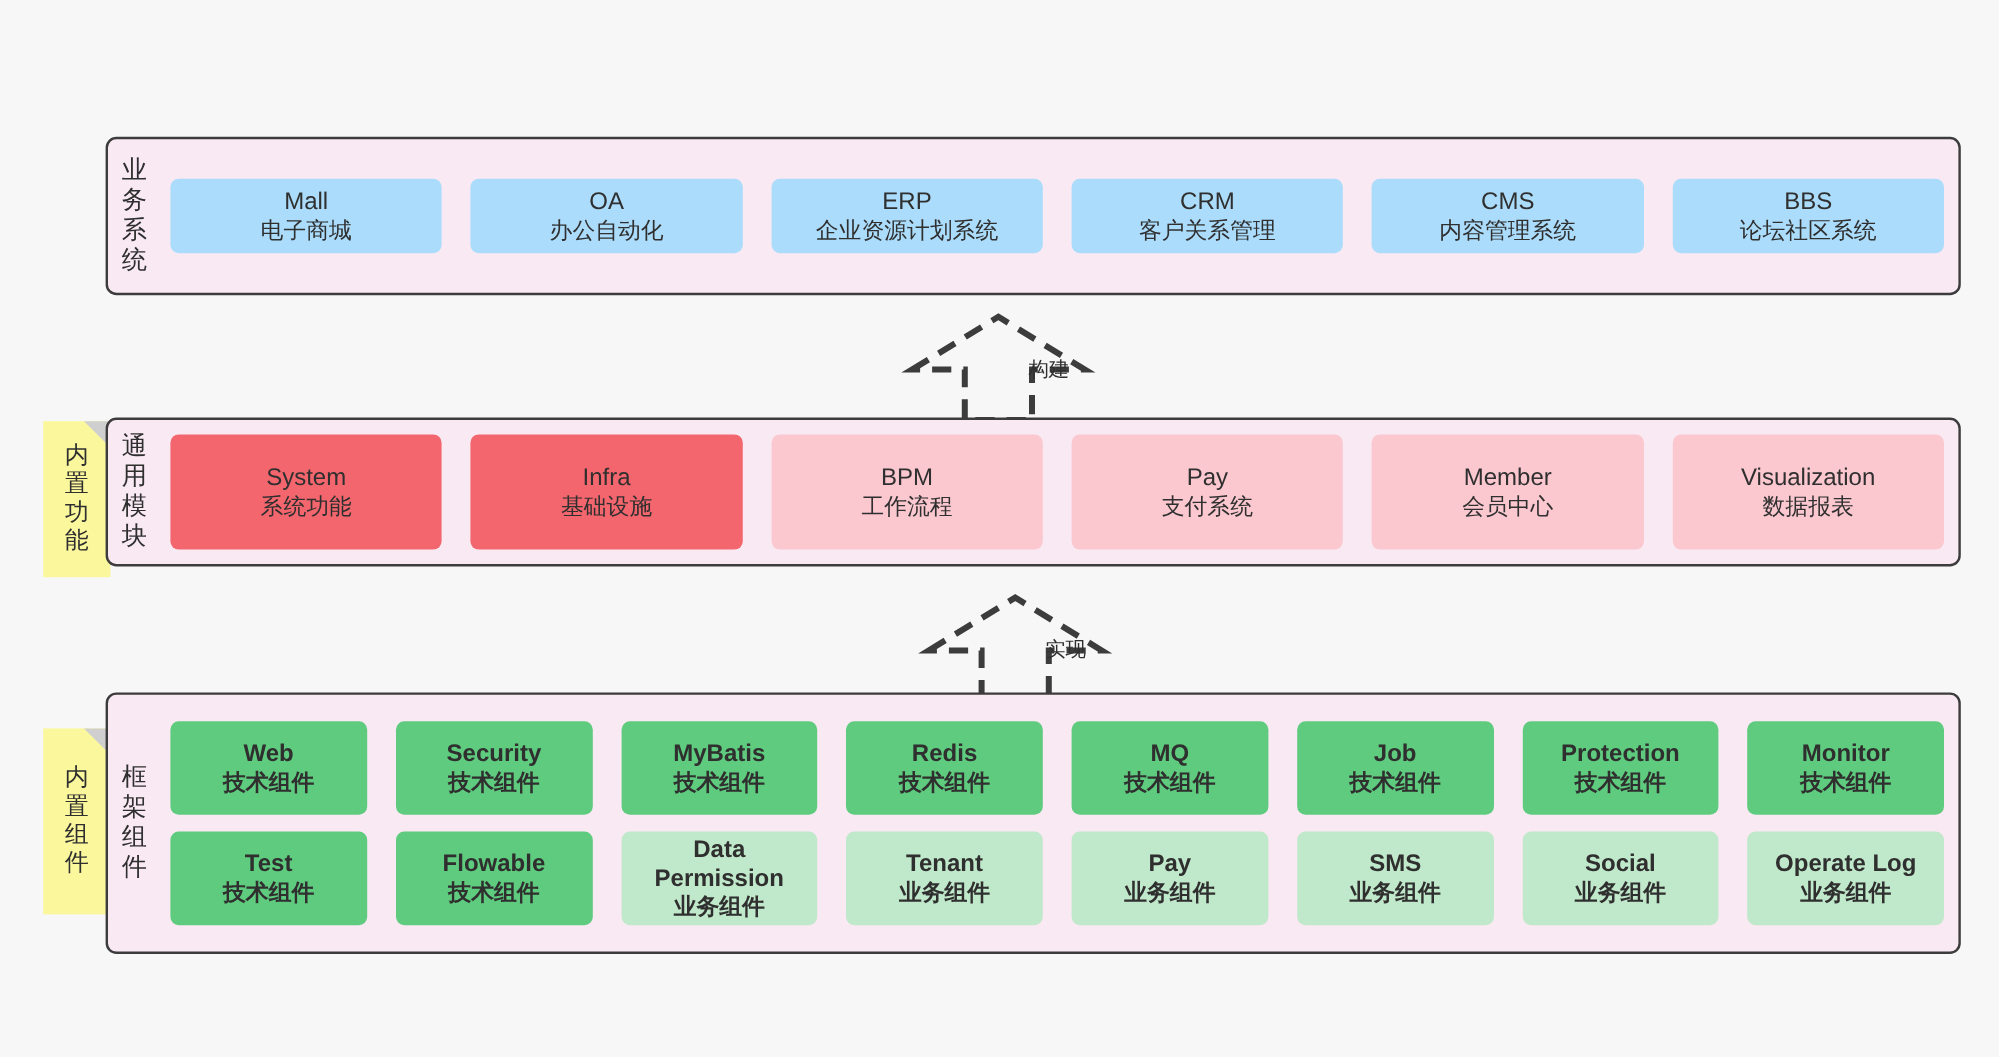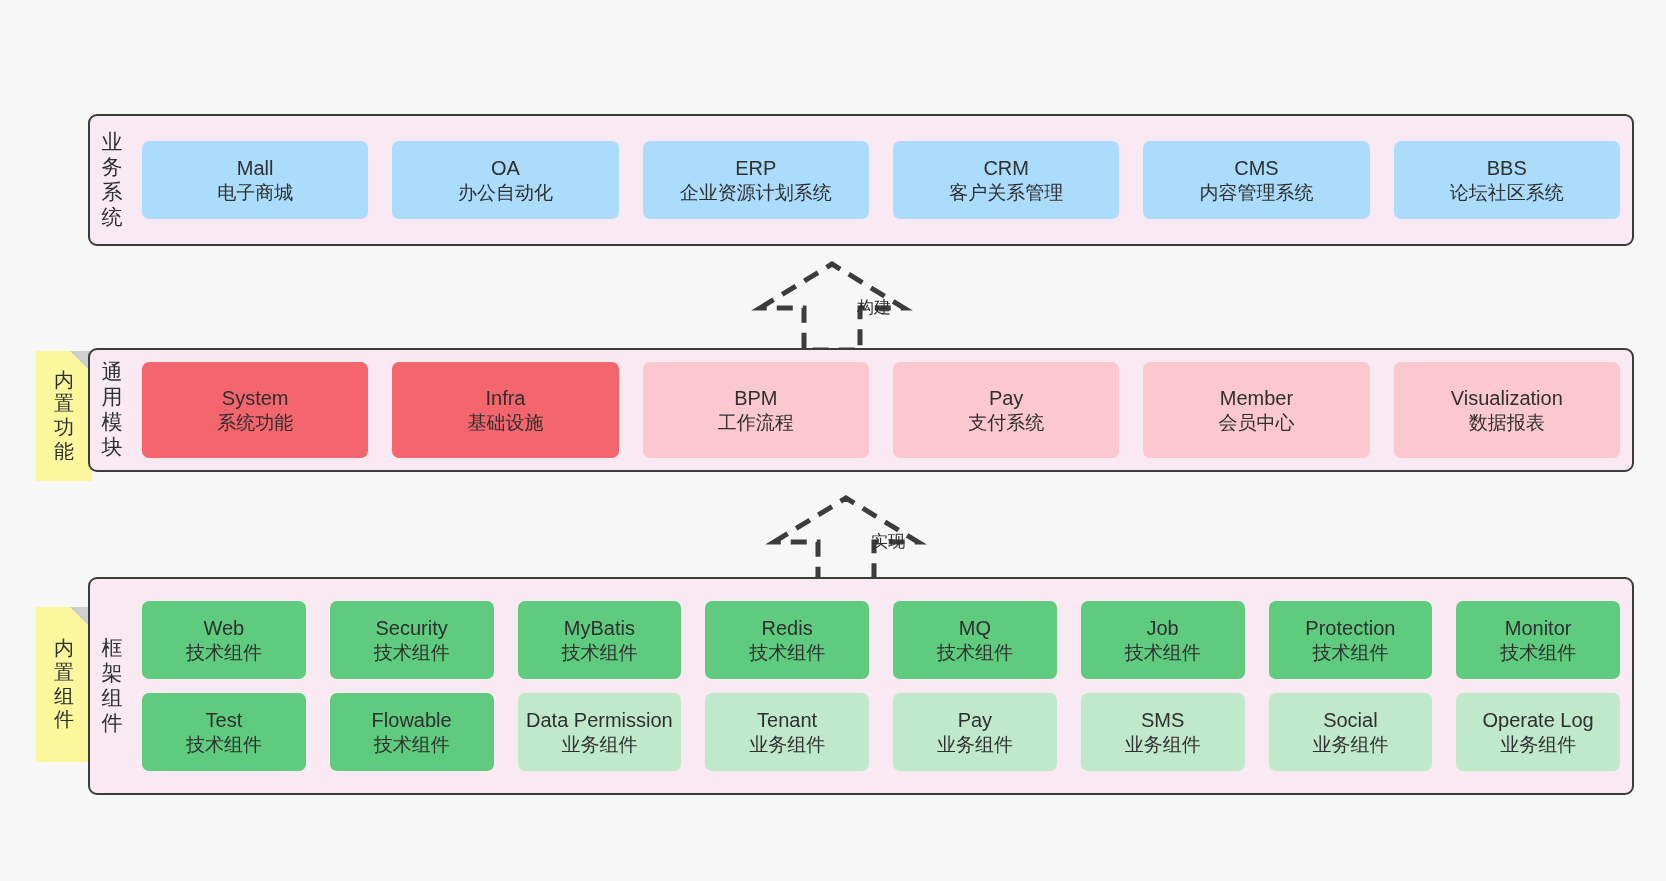--- a/index.html
+++ b/index.html
@@ -66,28 +66,28 @@
   
   .c-blue       { background: #abdcfb; }
   .c-red        { background: #f4666e; }
   .c-pink       { background: #fbc8d0; }
   .c-green      { background: #5fcb7e; }
   .c-lightgreen { background: #c0e8ca; }
 
   
   #sec-business { left: 88px;  top: 114px; width: 1546px; height: 132px; }
   #sec-business .layer-body { padding-left: 8px; }
-  #sec-business .row { height: 78px; }
+  #sec-business .row { height: 62px; }
 
   #sec-common   { left: 88px;  top: 348px; width: 1546px; height: 124px; }
   #sec-common .layer-body { padding-left: 8px; }
   #sec-common .row { height: 96px; }
 
   #sec-frame    { left: 88px;  top: 577px; width: 1546px; height: 218px; }
-  #sec-frame .layer-body { padding-left: 8px; gap: 14px; }
+  #sec-frame .layer-body { padding-left: 8px; gap: 14px; font-weight: bold; }
   #sec-frame .row { height: 78px; }
 
   
   .sticky {
     position: absolute;
     background: #fbf79d;
     display: flex;
     flex-direction: column;
     align-items: center;
     justify-content: center;

